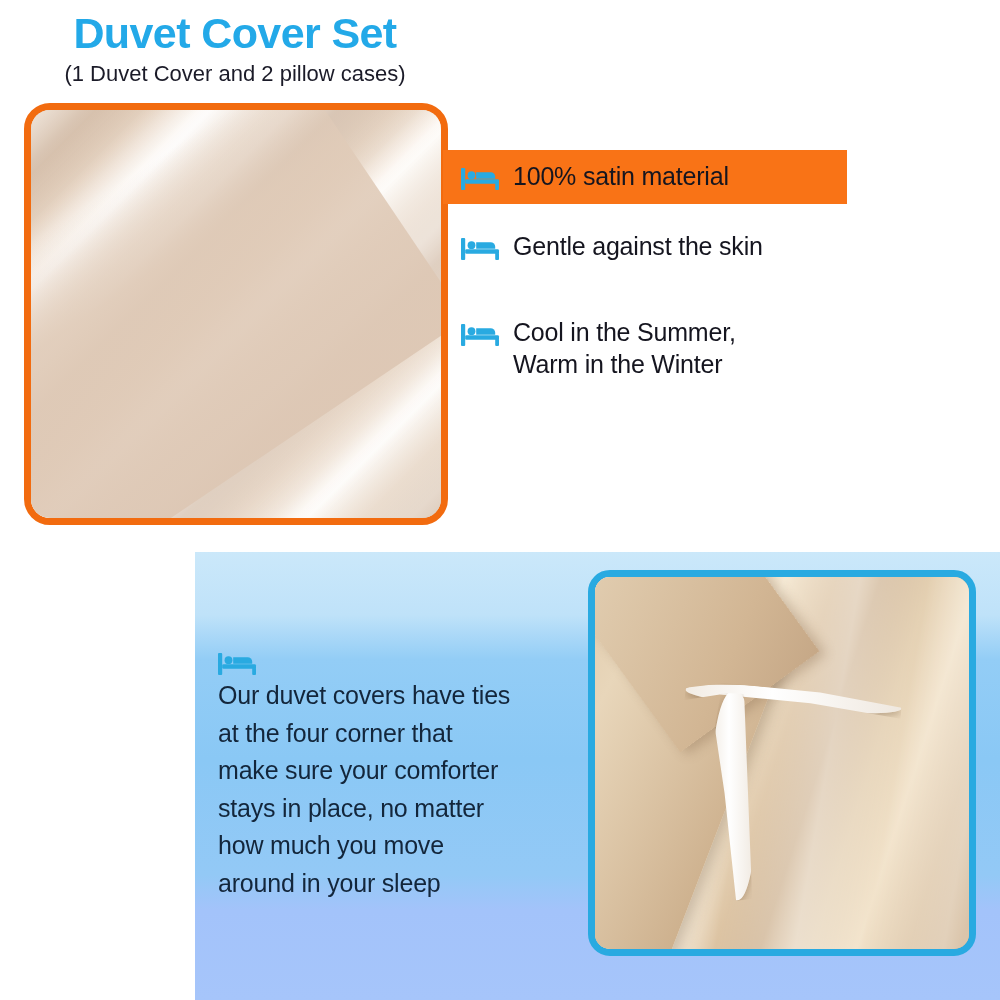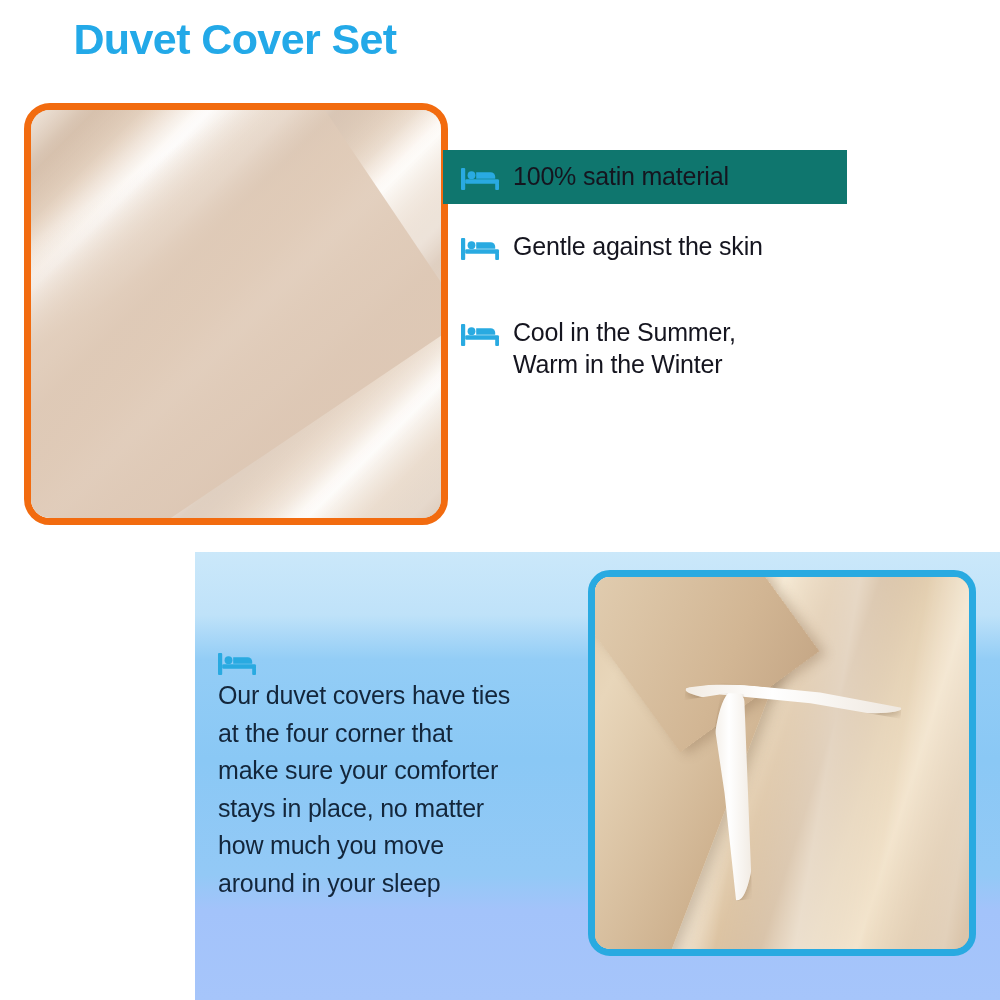--- a/index.html
+++ b/index.html
@@ -23,21 +23,21 @@
     top: 10px;
     width: 470px;
     text-align: center;
   }
   #main-title {
     font-size: 43px;
     font-weight: bold;
     color: #23A9E8;
     letter-spacing: -0.6px;
     line-height: 1.05;
-    margin: 7px;
+    margin: 1px;
     white-space: nowrap;
   }
   #sub-title {
     font-size: 22px;
     color: #1B1B28;
     margin: 6px 0 0 0;
     line-height: 1.1;
     white-space: nowrap;
   }
 
@@ -130,21 +130,21 @@
     width: 404px;
   }
   .feature-row {
     display: flex;
     align-items: flex-start;
     padding: 10px 0 10px 18px;
     box-sizing: border-box;
     min-height: 54px;
   }
   .feature-row.highlight {
-    background: #0f766e;
+    background: #f97316;
   }
   .feature-row.plain {
     background: transparent;
   }
   .row-gap {
     height: 16px;
   }
   .bed-icon {
     flex: 0 0 auto;
     width: 42px;
@@ -294,20 +294,21 @@
   }
 
   
   svg { display: block; }
 </style>
 </head>
 <body>
 
 <div id="title-block">
   <div id="main-title">Duvet Cover Set</div>
+  <div id="sub-title">(1 Duvet Cover and 2 pillow cases)</div>
 </div>
 
 <div id="fabric-photo-frame">
   <div class="satin-base"></div>
   <div class="satin-shadow"></div>
   <div class="satin-sheen"></div>
   <div class="satin-lowerflat"></div>
 </div>
 
 <div id="feature-list">

